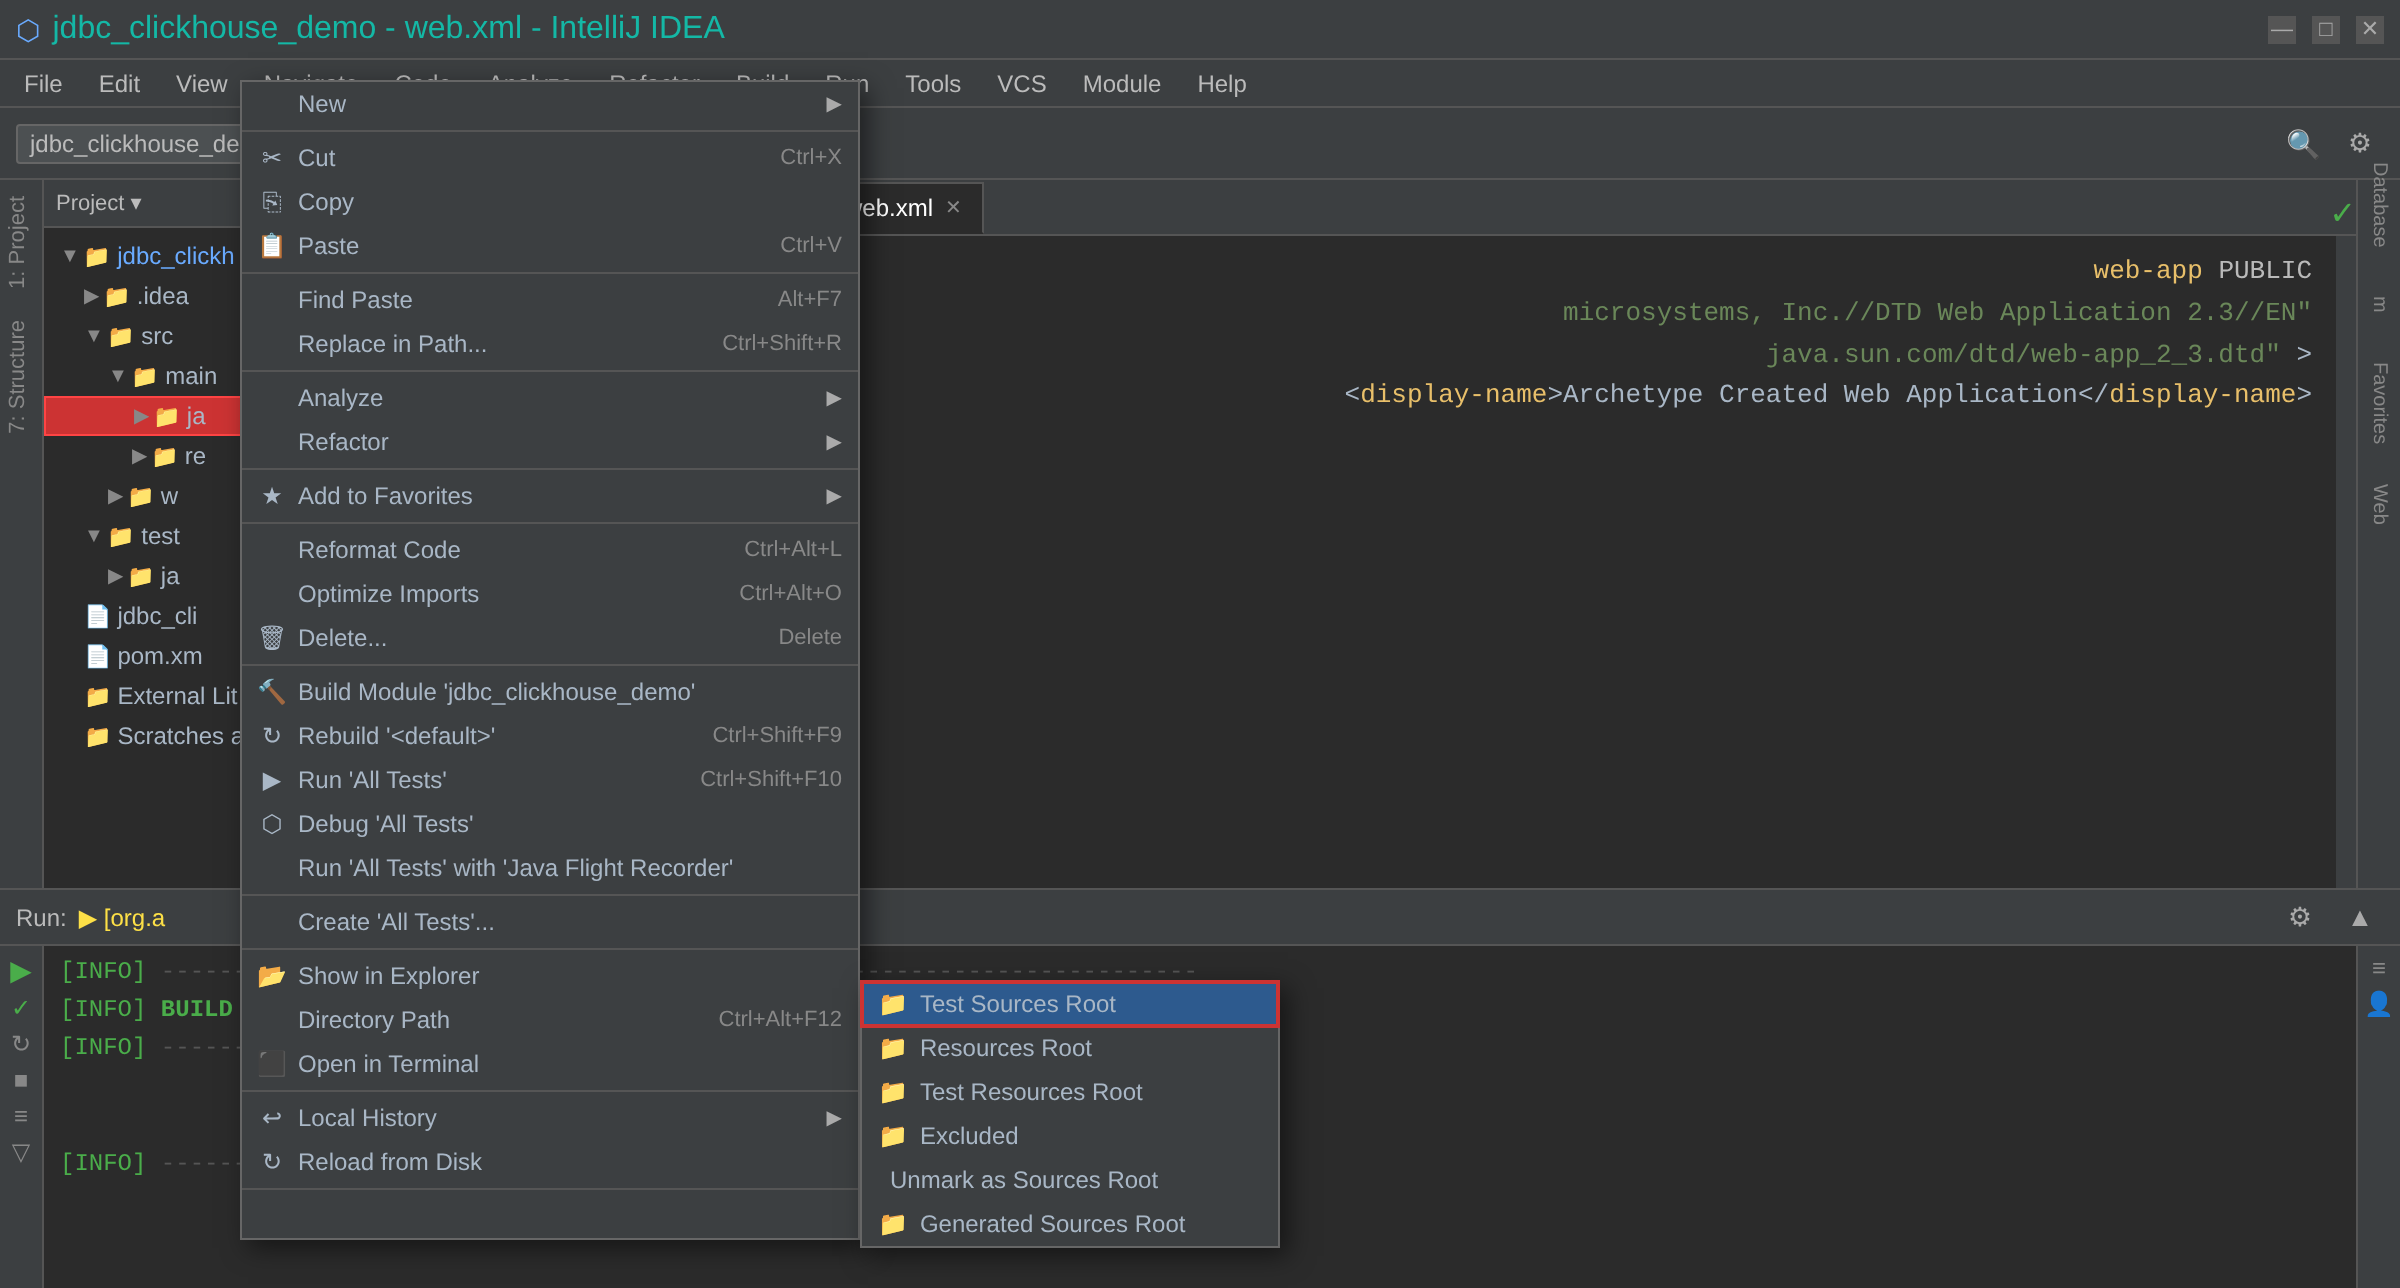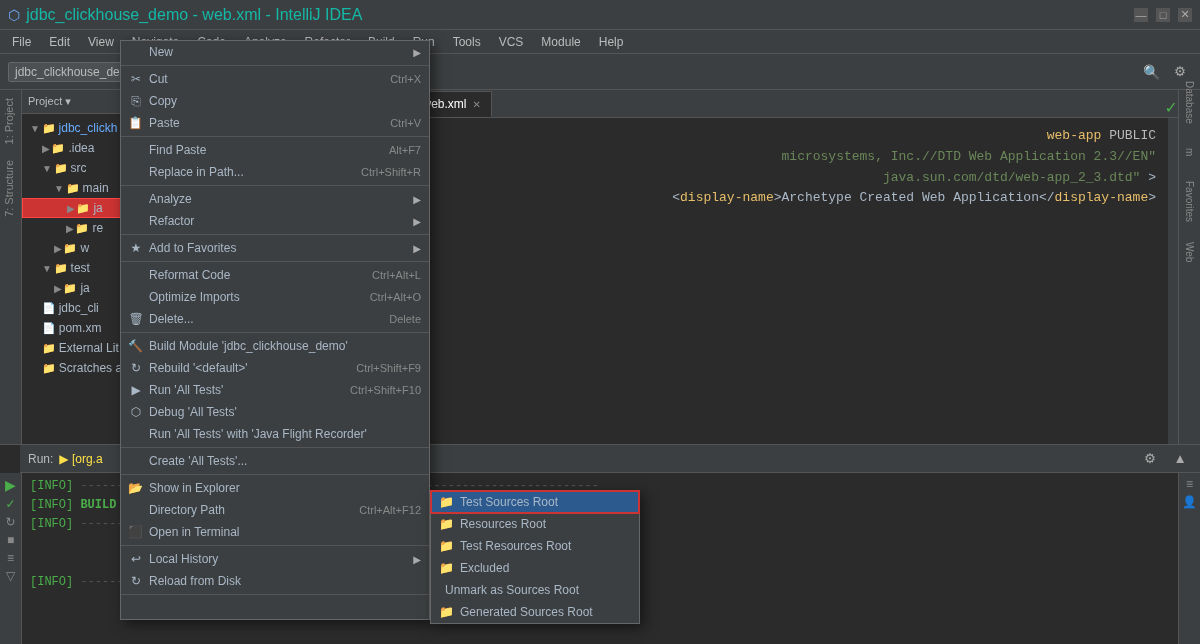--- a/index.html
+++ b/index.html
@@ -262,21 +262,20 @@
       flex-direction: column;
     }
     .bottom-toolbar {
       height: 28px;
       background: #3c3f41;
       display: flex;
       align-items: center;
       padding: 0 8px;
       gap: 6px;
       border-bottom: 1px solid #555;
-      margin-left: 20px;
     }
     .bottom-content {
       flex: 1;
       padding: 4px 8px;
       font-family: 'Consolas', 'Courier New', monospace;
       font-size: 12px;
       color: #a9b7c6;
       overflow: hidden;
     }
     .run-line { line-height: 1.6; white-space: pre; }

